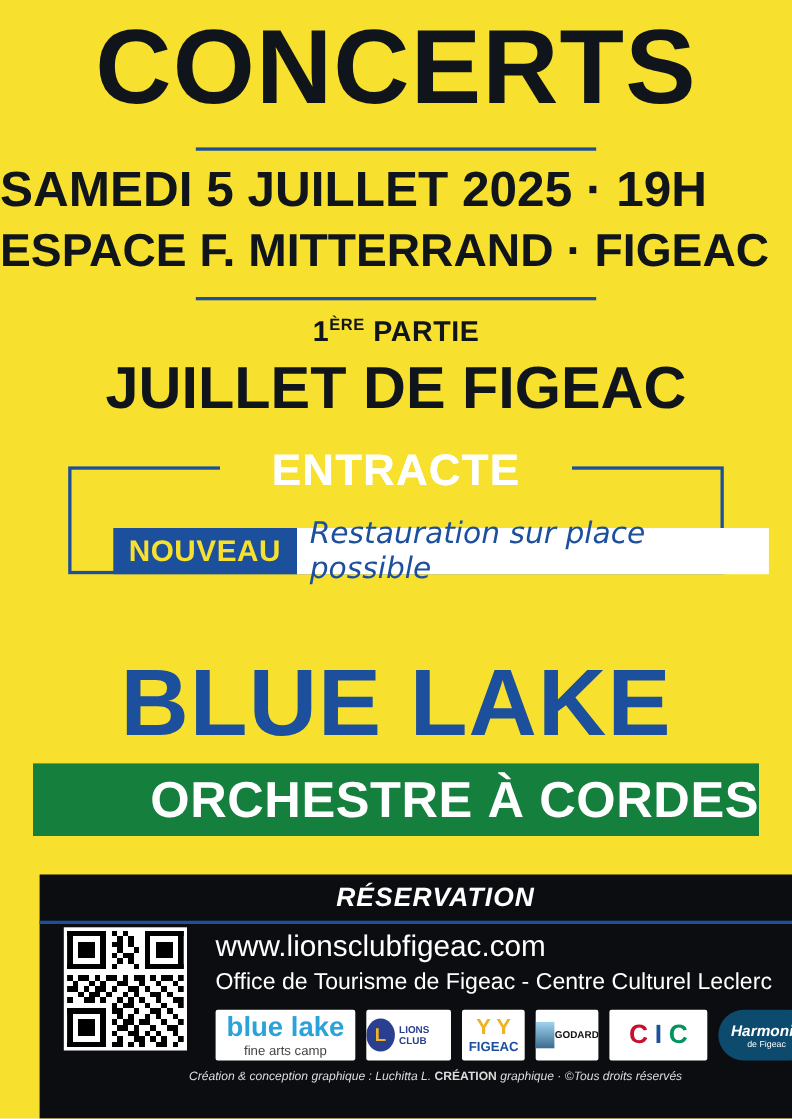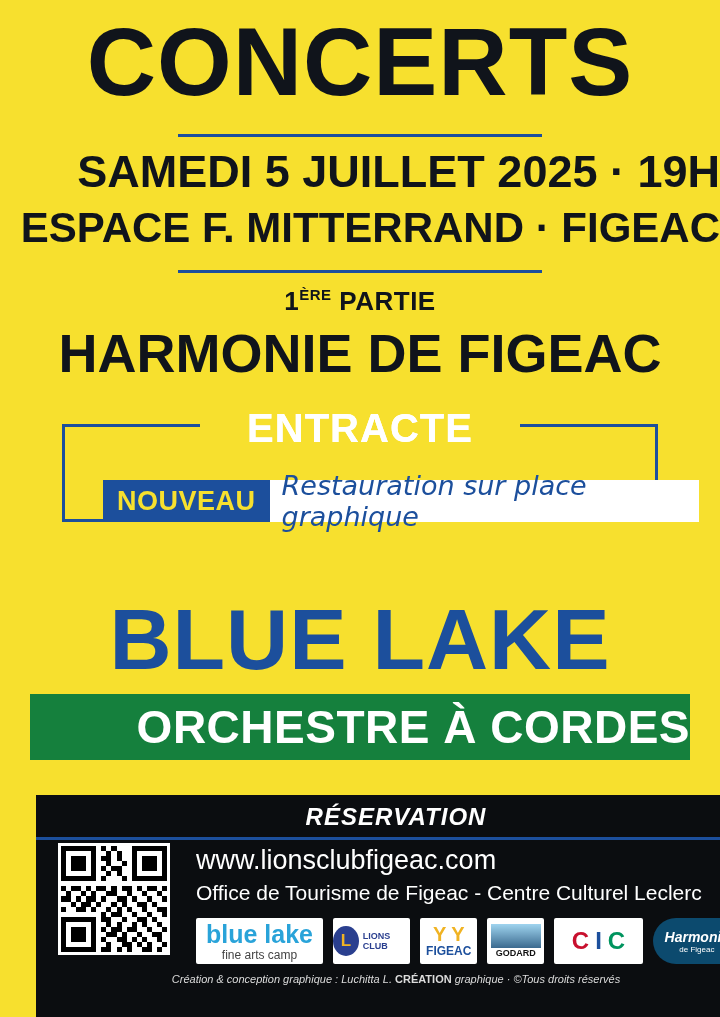--- a/index.html
+++ b/index.html
@@ -43,21 +43,21 @@
     position: absolute;
     height: 3px;
     background: #1c4f9c;
   }
   .rule-1 { top: 134px; left: 178px; width: 364px; }
   .rule-2 { top: 270px; left: 178px; width: 364px; }
 
   .date-line, .venue-line {
     position: absolute;
     left: 0; right: 0;
-    text-align: right;
+    text-align: left;
     font-weight: bold;
     color: #10141b;
     white-space: nowrap;
   }
   .date-line {
     top: 146px;
     font-size: 45px;
     letter-spacing: 0px;
   }
   .venue-line {
@@ -296,21 +296,20 @@
   }
   .lions-txt { color: #2a3f8f; font-size: 9px; font-weight: bold; }
   .logo-figeac {
     width: 62px;
     flex-direction: column;
   }
   .figeac-y { color: #f0b323; font-size: 20px; font-weight: bold; line-height: 1; }
   .figeac-t { color: #1c4f9c; font-size: 12px; font-weight: bold; }
   .logo-godard {
     width: 62px;
-    flex-direction: column;
     padding: 2px 0;
   }
   .godard-img {
     width: 50px; height: 24px;
     background: linear-gradient(#9fd4ef, #3b6a8f);
   }
   .godard-t { color: #111; font-size: 9px; font-weight: bold; }
   .logo-cic {
     width: 96px;
     display: flex;
@@ -358,29 +357,29 @@
 
     <div class="date-line">SAMEDI 5 JUILLET 2025 · 19H</div>
     <div class="venue-line">ESPACE F. MITTERRAND · FIGEAC</div>
 
     <div class="rule rule-2"></div>
 
     <div class="part-label part1-label">
       <span>1</span><span class="sup">ÈRE</span><span> PARTIE</span>
     </div>
 
-    <div class="harmonie">HARMONIE DE FIGEAC</div>
+    <div class="harmonie">JUILLET DE FIGEAC</div>
 
     <div class="bracket"></div>
     <div class="bracket-gap"></div>
     <div class="entracte">ENTRACTE</div>
 
     <div class="resto-row">
       <div class="nouveau">NOUVEAU</div>
-      <div class="resto-text">Restauration sur place graphique</div>
+      <div class="resto-text">Restauration sur place possible</div>
     </div>
 
 
     <div class="bluelake">BLUE LAKE</div>
 
     <div class="cordes-band">
       <span>ORCHESTRE À CORDES</span>
     </div>
   </div>
 

